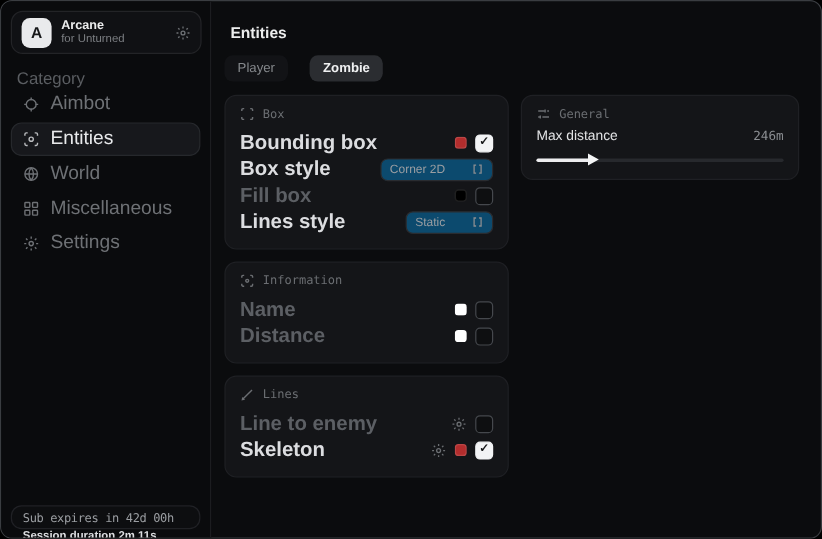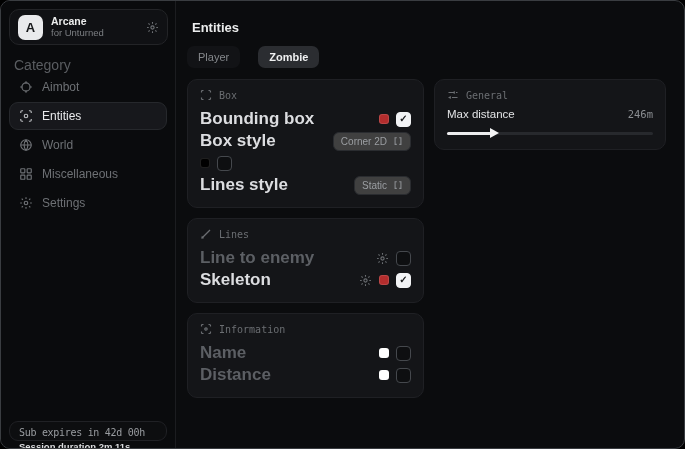--- a/index.html
+++ b/index.html
@@ -25,21 +25,21 @@
     display:flex; align-items:center; justify-content:center; flex:none;
   }
   .app-meta { flex:1; line-height:1.1; }
   .app-name { color:#eceded; font-size:10.5px; font-weight:bold; }
   .app-sub  { color:#7c7f83; font-size:9.5px; margin-top:1px; }
   .app-gear { color:#6f7276; display:flex; }
   .cat-label { position:absolute; left:13px; top:56px; color:#5a5d61; font-size:14px; }
   .nav { position:absolute; left:8px; top:72px; right:8px; display:flex; flex-direction:column; gap:1px; }
   .nav-item {
     height:28px; display:flex; align-items:center; gap:9px; padding:0 9px;
-    border-radius:9px; color:#6e7175; font-size:12px; border:1px solid transparent; cursor:pointer;
+    border-radius:9px; color:#6e7175; font-size:16px; border:1px solid transparent; cursor:pointer;
   }
   .nav-item.active { background:#17181c; border-color:#26282c; color:#e8e9eb; }
   .nav-item .ic { display:flex; color:#6e7175; }
   .nav-item.active .ic { color:#b9bbbe; }
   .sub-box {
     position:absolute; left:8px; right:8px; bottom:7px; height:20px;
     background:#0d0e10; border:1px solid #202125; border-radius:9px;
     padding:5px 9px; line-height:1.25;
   }
   .sub-line1 { font-family:"DejaVu Sans Mono", monospace; font-size:10px; color:#9a9da1; letter-spacing:-0.3px; }
@@ -70,22 +70,22 @@
   .swatch { width:10px; height:10px; border-radius:3px; border:1px solid rgba(255,255,255,0.12); cursor:pointer; }
   .cb {
     width:15px; height:15px; border-radius:4px; background:#0e0f11;
     border:1.5px solid #45484d; cursor:pointer;
     display:flex; align-items:center; justify-content:center;
   }
   .cb.on { background:#f2f3f5; border-color:#f2f3f5; }
   .cb.on::after { content:"✓"; color:#17181a; font-size:10px; font-weight:bold; line-height:1; }
   .gear-sm { color:#6b6e72; display:flex; cursor:pointer; }
   .dd {
-    height:19px; padding:0 7px; background:#404040; border:1px solid #2a2c30; border-radius:6px;
-    display:flex; align-items:center; gap:6px; cursor:pointer;
+    height:19px; padding:0 7px; background:#0c4a6e; border:1px solid #2a2c30; border-radius:6px;
+    display:flex; align-items:center; gap:22px; cursor:pointer;
   }
   .dd .v { font-size:10px; color:#9b9ea2; }
   .dd .ic { display:flex; color:#8a8d91; }
   
   .gen-row { display:flex; align-items:center; margin-top:2px; }
   .gen-row .lbl { flex:1; font-size:11.5px; font-weight:normal; color:#e2e3e5; }
   .gen-row .val { font-family:"DejaVu Sans Mono", monospace; font-size:10.5px; color:#8b8e92; }
   .slider { position:relative; margin-top:9px; height:9px; cursor:pointer; }
   .track { position:absolute; top:3px; left:0; right:0; height:3px; background:#27292d; border-radius:2px; }
   .fill  { position:absolute; top:3px; left:0; height:3px; background:#ededef; border-radius:2px; }
@@ -209,20 +209,21 @@
                 <span class="v">Corner 2D</span>
                 <span class="ic">
                   <svg width="10" height="10" viewBox="0 0 24 24" fill="none" stroke="currentColor" stroke-width="2.6">
                       <path d="M9 4H5v16h4M15 4h4v16h-4"></path>
                     </svg>
                 </span>
               </span>
             </span>
           </div>
           <div class="row">
+            <span class="lbl dim">Fill box</span>
             <span class="ctrls">
               <span class="swatch" style="background: rgb(0, 0, 0);"></span>
               <span class="cb"></span>
             </span>
           </div>
           <div class="row">
             <span class="lbl">Lines style</span>
             <span class="ctrls">
               <span class="dd">
                 <span class="v">Static</span>
@@ -233,20 +234,46 @@
                 </span>
               </span>
             </span>
           </div>
         </div>
 
         <div class="card">
           <div class="card-head">
             <span class="ic">
               <svg width="12" height="12" viewBox="0 0 24 24" fill="none" stroke="currentColor" stroke-width="2.4">
+                  <path d="M3 7V5a2 2 0 0 1 2-2h2M17 3h2a2 2 0 0 1 2 2v2M21 17v2a2 2 0 0 1-2 2h-2M7 21H5a2 2 0 0 1-2-2v-2"></path>
+                  <circle cx="12" cy="12" r="2.4"></circle>
+                </svg>
+            </span>
+            <span class="t">Information</span>
+          </div>
+          <div class="row">
+            <span class="lbl dim">Name</span>
+            <span class="ctrls">
+              <span class="swatch" style="background: rgb(255, 255, 255);"></span>
+              <span class="cb"></span>
+            </span>
+          </div>
+          <div class="row">
+            <span class="lbl dim">Distance</span>
+            <span class="ctrls">
+              <span class="swatch" style="background: rgb(255, 255, 255);"></span>
+              <span class="cb"></span>
+            </span>
+          </div>
+        </div>
+
+        <div class="card">
+          <div class="card-head">
+            <span class="ic">
+              <svg width="12" height="12" viewBox="0 0 24 24" fill="none" stroke="currentColor" stroke-width="2.4">
                   <path d="M4 20L20 4"></path>
                   <path d="M4 20l2-.4-1.6-1.6z"></path>
                 </svg>
             </span>
             <span class="t">Lines</span>
           </div>
           <div class="row">
             <span class="lbl dim">Line to enemy</span>
             <span class="ctrls">
               <span class="gear-sm">
@@ -266,46 +293,20 @@
                     <circle cx="12" cy="12" r="3"></circle>
                     <path d="M12 2v3M12 19v3M2 12h3M19 12h3M4.6 4.6l2.1 2.1M17.3 17.3l2.1 2.1M19.4 4.6l-2.1 2.1M6.7 17.3l-2.1 2.1"></path>
                   </svg>
               </span>
               <span class="swatch" style="background: rgb(179, 45, 45);"></span>
               <span class="cb on"></span>
             </span>
           </div>
         </div>
 
-        <div class="card">
-          <div class="card-head">
-            <span class="ic">
-              <svg width="12" height="12" viewBox="0 0 24 24" fill="none" stroke="currentColor" stroke-width="2.4">
-                  <path d="M3 7V5a2 2 0 0 1 2-2h2M17 3h2a2 2 0 0 1 2 2v2M21 17v2a2 2 0 0 1-2 2h-2M7 21H5a2 2 0 0 1-2-2v-2"></path>
-                  <circle cx="12" cy="12" r="2.4"></circle>
-                </svg>
-            </span>
-            <span class="t">Information</span>
-          </div>
-          <div class="row">
-            <span class="lbl dim">Name</span>
-            <span class="ctrls">
-              <span class="swatch" style="background: rgb(255, 255, 255);"></span>
-              <span class="cb"></span>
-            </span>
-          </div>
-          <div class="row">
-            <span class="lbl dim">Distance</span>
-            <span class="ctrls">
-              <span class="swatch" style="background: rgb(255, 255, 255);"></span>
-              <span class="cb"></span>
-            </span>
-          </div>
-        </div>
-
       </div>
 
       <div class="col-right">
         <div class="card">
           <div class="card-head">
             <span class="ic">
               <svg width="12" height="12" viewBox="0 0 24 24" fill="none" stroke="currentColor" stroke-width="2.4">
                   <path d="M3 7h11M18 7h3M3 17h3M10 17h11"></path>
                   <path d="M14.5 4.5v5M6.5 14.5v5"></path>
                 </svg>

